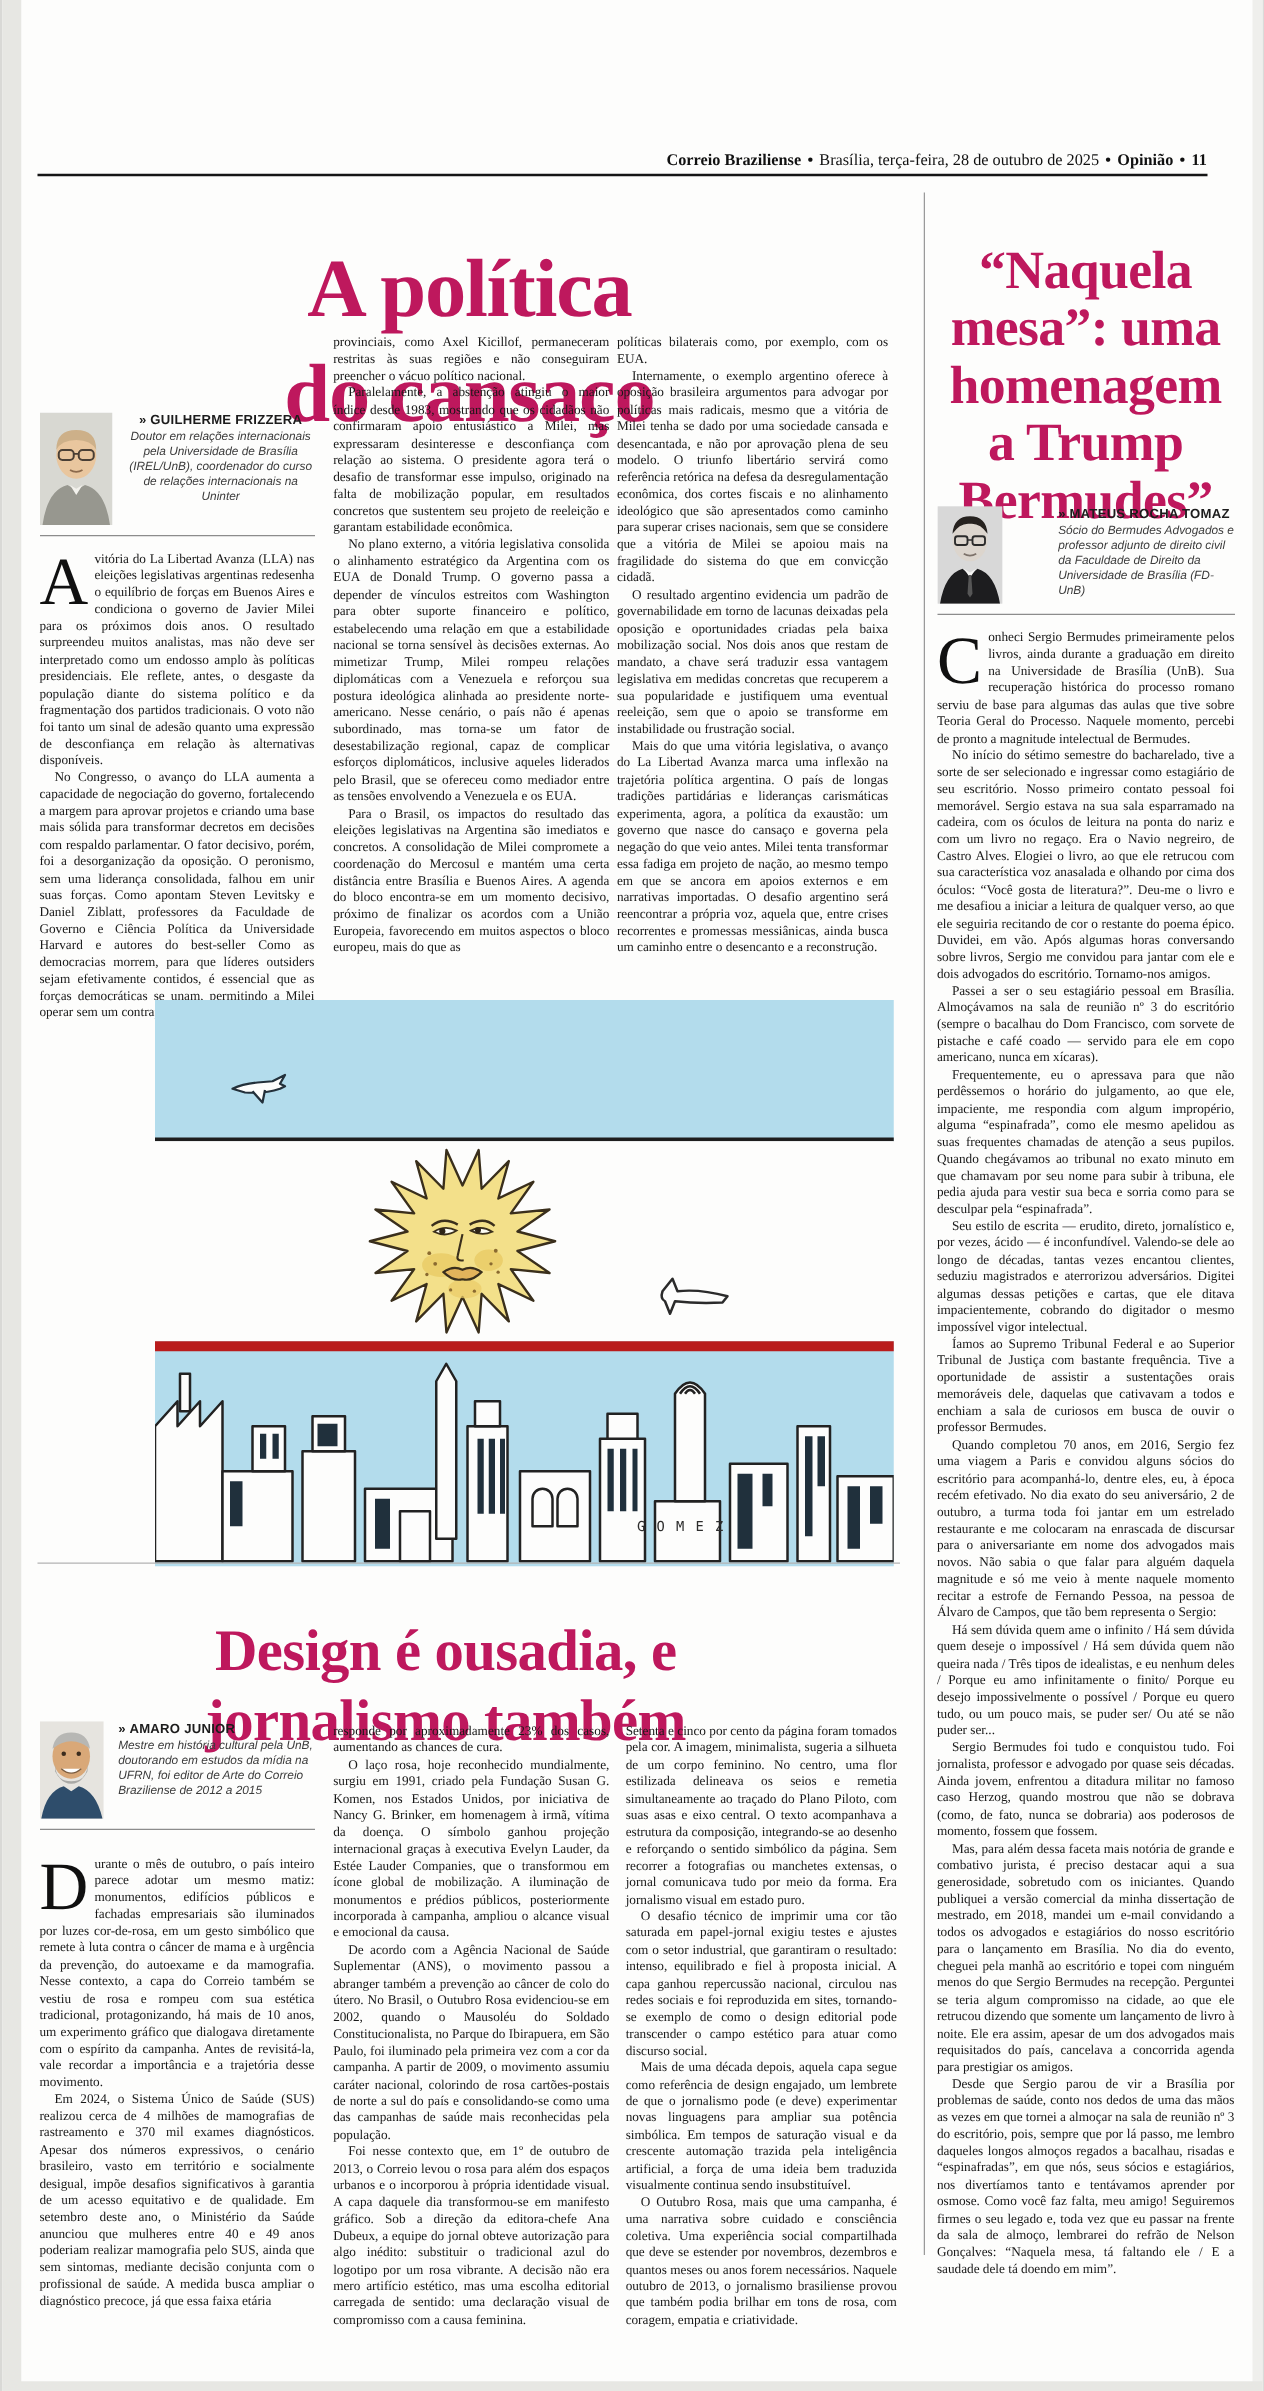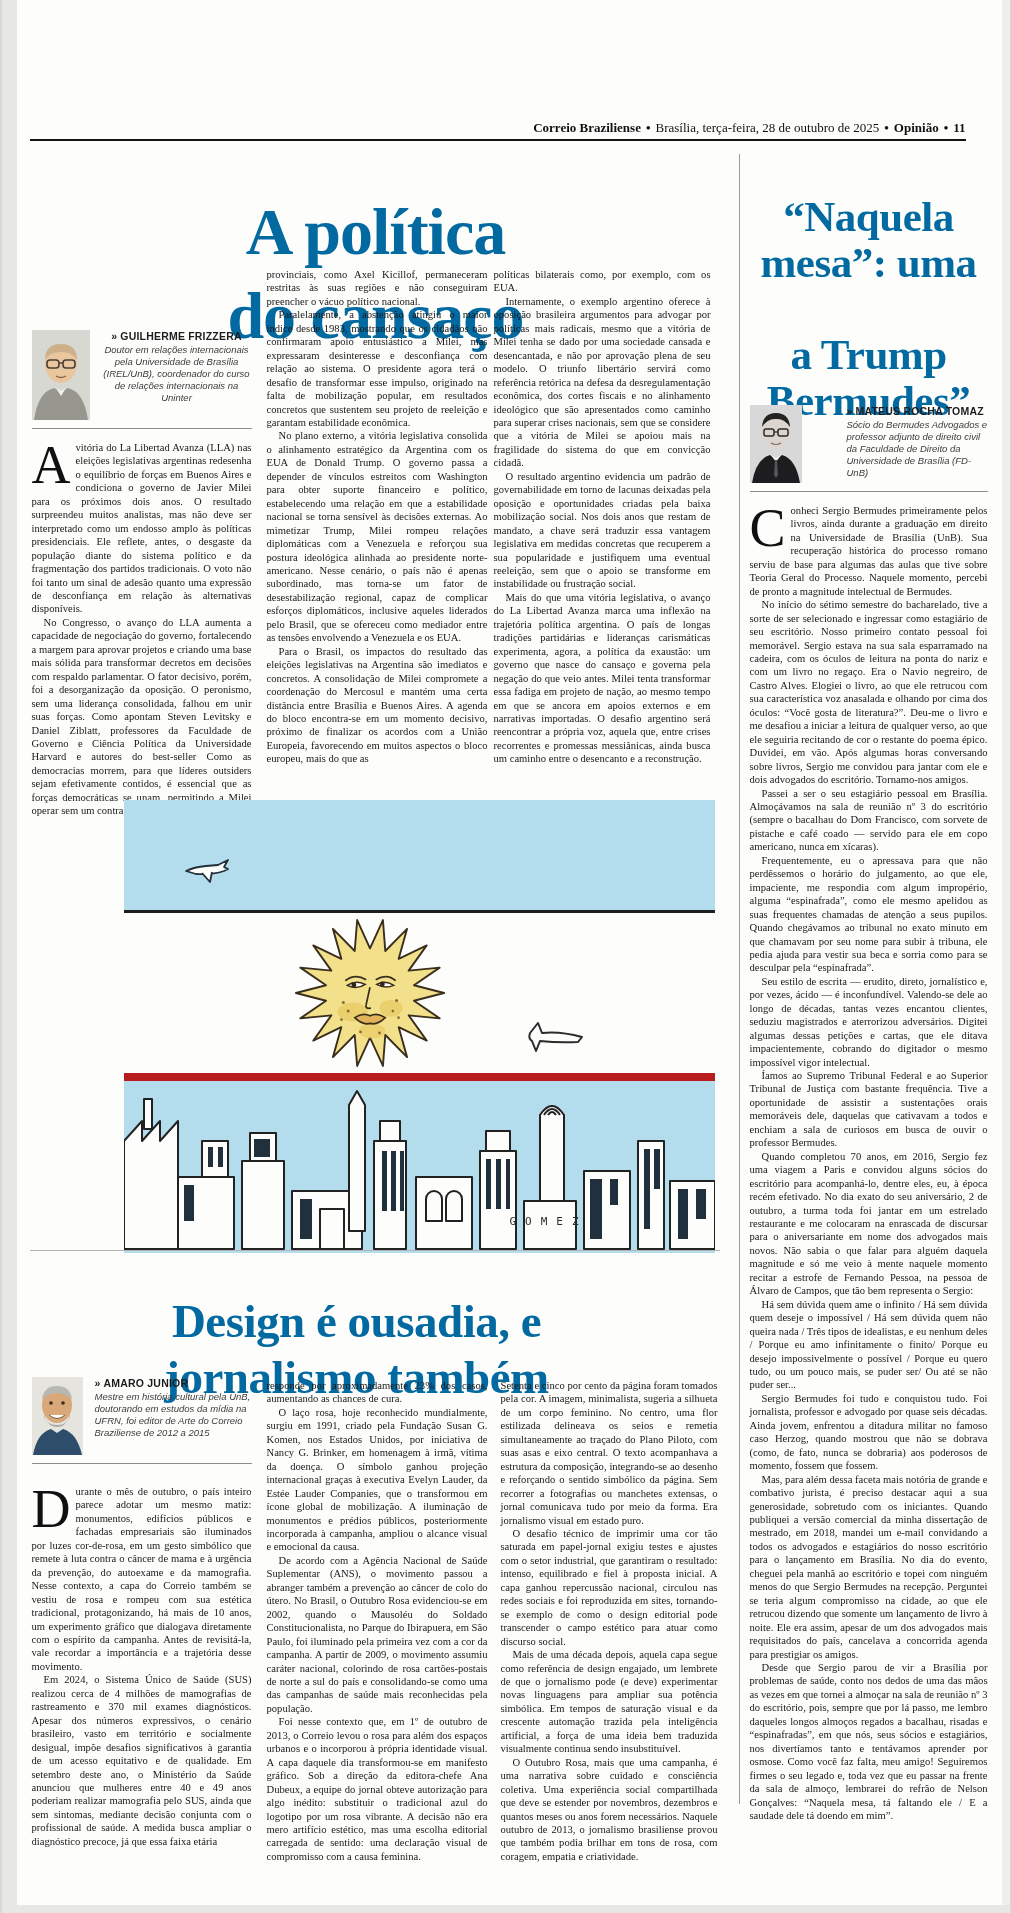--- a/index.html
+++ b/index.html
@@ -11,21 +11,21 @@
   .edge-bottom{left:0;top:1905px;width:1011px;height:8px;}
 
   
   .folio{position:absolute;top:120px;right:44px;font-size:13px;color:#111;white-space:nowrap;}
   .folio b{font-weight:bold;}
   .folio .sep{padding:0 5px;font-weight:bold;}
   .folio-rule{position:absolute;left:28px;top:139px;width:936px;height:2px;background:#151515;}
   .v-divider{position:absolute;left:737px;top:154px;width:1px;height:1650px;background:#9a9a9a;}
 
   
-  .headline{position:absolute;text-align:center;font-weight:bold;color:#0369a1;}
+  .headline{position:absolute;text-align:center;font-weight:bold;color:#be185d;}
   .hl-main{left:30px;top:146px;width:688px;font-size:66px;line-height:84px;letter-spacing:-1px;}
   .hl-right{left:748px;top:158px;width:238px;font-size:43px;line-height:46px;letter-spacing:-0.5px;text-align:center;}
   .hl-bottom{left:30px;top:1254px;width:650px;font-size:47px;line-height:56px;letter-spacing:-0.5px;}
 
   
   .byline{position:absolute;display:flex;gap:12px;align-items:flex-start;
           border-bottom:1px solid #8c8c8c;padding-bottom:8px;}
   .byline .who{font-family:"Liberation Sans","DejaVu Sans",sans-serif;}
   .byline .name{font-size:10.5px;font-weight:bold;color:#1c1c1c;letter-spacing:0.2px;margin-bottom:2px;}
   .byline .marker{margin-right:3px;}
@@ -237,21 +237,21 @@
   <div class="col bcol3">
       <p class="para noind">Setenta e cinco por cento da página foram tomados pela cor. A imagem, minimalista, sugeria a silhueta de um corpo feminino. No centro, uma flor estilizada delineava os seios e remetia simultaneamente ao traçado do Plano Piloto, com suas asas e eixo central. O texto acompanhava a estrutura da composição, integrando-se ao desenho e reforçando o sentido simbólico da página. Sem recorrer a fotografias ou manchetes extensas, o jornal comunicava tudo por meio da forma. Era jornalismo visual em estado puro.</p>
       <p class="para">O desafio técnico de imprimir uma cor tão saturada em papel-jornal exigiu testes e ajustes com o setor industrial, que garantiram o resultado: intenso, equilibrado e fiel à proposta inicial. A capa ganhou repercussão nacional, circulou nas redes sociais e foi reproduzida em sites, tornando-se exemplo de como o design editorial pode transcender o campo estético para atuar como discurso social.</p>
       <p class="para">Mais de uma década depois, aquela capa segue como referência de design engajado, um lembrete de que o jornalismo pode (e deve) experimentar novas linguagens para ampliar sua potência simbólica. Em tempos de saturação visual e da crescente automação trazida pela inteligência artificial, a força de uma ideia bem traduzida visualmente continua sendo insubstituível.</p>
       <p class="para">O Outubro Rosa, mais que uma campanha, é uma narrativa sobre cuidado e consciência coletiva. Uma experiência social compartilhada que deve se estender por novembros, dezembros e quantos meses ou anos forem necessários. Naquele outubro de 2013, o jornalismo brasiliense provou que também podia brilhar em tons de rosa, com coragem, empatia e criatividade.</p>
     </div>
 
   <h2 class="headline hl-right">
     <span>“Naquela</span><br>
     <span>mesa”: uma</span><br>
-    <br>
+    <span>homenagem</span><br>
     <span>a Trump</span><br>
     <span>Bermudes”</span>
   </h2>
 
   <div class="byline by-right">
     <svg width="52" height="78" viewBox="0 0 52 78">
       <rect width="52" height="78" fill="#c9c9c9"></rect>
       <rect width="52" height="78" fill="#efefef" opacity="0.4"></rect>
       <ellipse cx="26" cy="27" rx="14" ry="17" fill="#dcd5cd"></ellipse>
       <path d="M12 22 Q13 8 26 8 Q39 8 40 22 Q34 13 26 14 Q18 13 12 22Z" fill="#26221f"></path>

